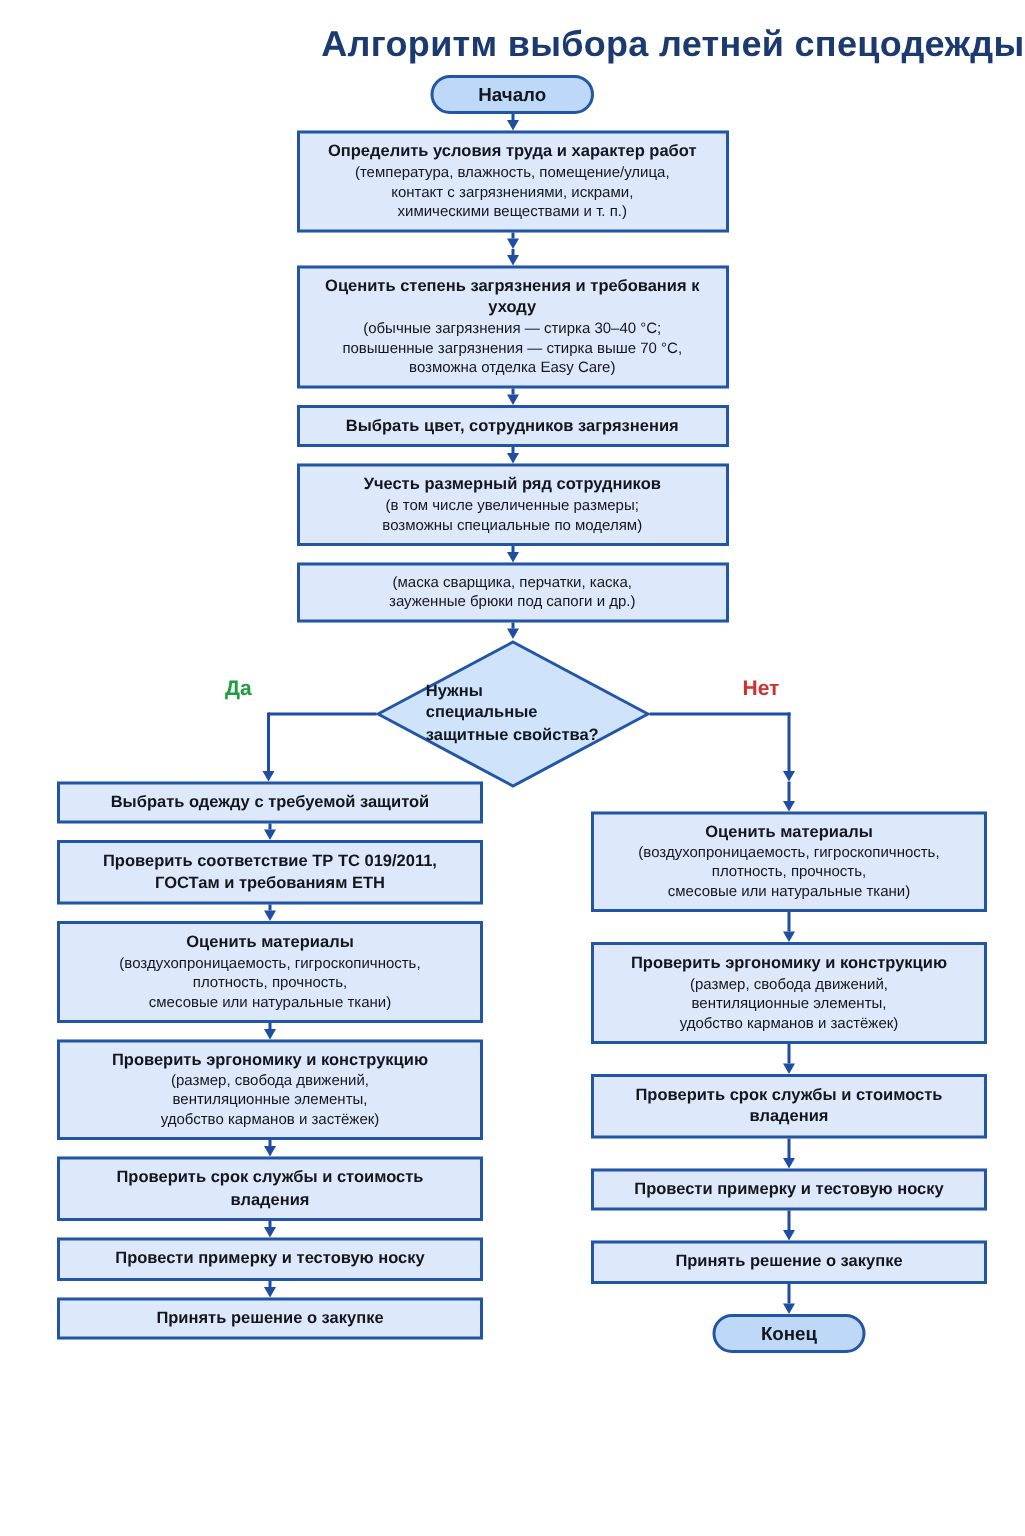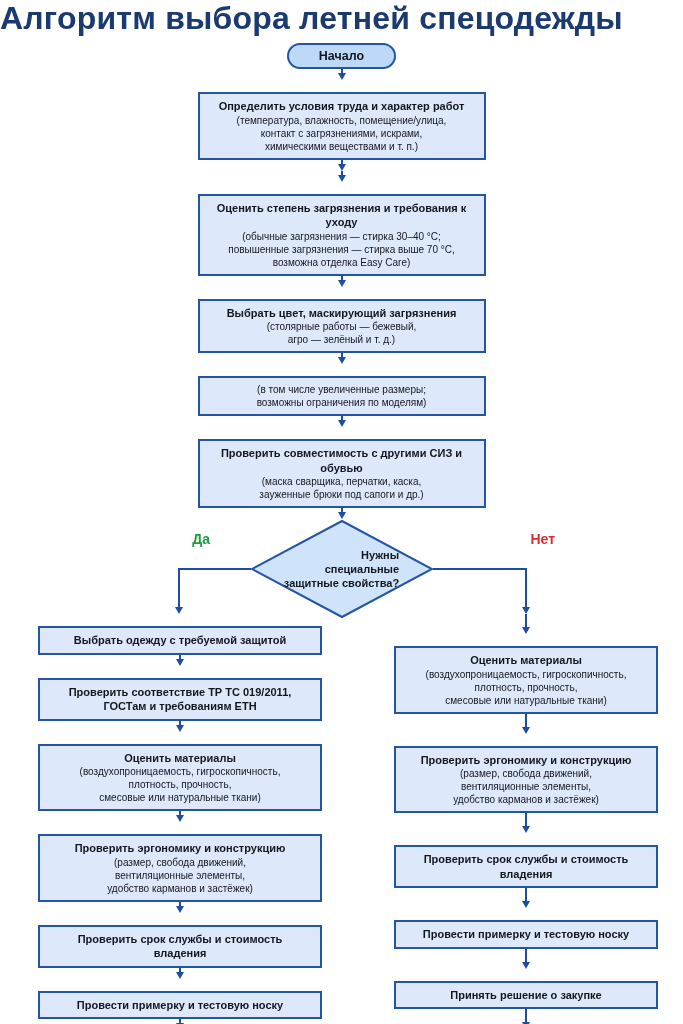--- a/index.html
+++ b/index.html
@@ -11,53 +11,53 @@
     --arrow:#1e4da3;
     --yes-green:#1e9c40;
     --no-red:#d32f2f;
     --text:#14161f;
   }
   *{box-sizing:border-box;margin:0;padding:0}
   html,body{width:683px;background:#ffffff;font-family:"Liberation Sans",sans-serif;color:var(--text)}
   body{height:1024px;overflow:hidden;position:relative}
 
   .page-title{
-    text-align:left;font-size:32px;font-weight:bold;color:var(--title-text);
-    padding:0 0 6px 0;letter-spacing:.2px;
+    text-align:right;font-size:24px;font-weight:bold;color:var(--title-text);
+    padding:16px 0 6px 0;letter-spacing:.2px;
   }
 
   .main-col{width:288px;margin:0 auto;display:flex;flex-direction:column;align-items:stretch}
 
   .pill{
     align-self:center;background:var(--terminal-fill);border:2px solid var(--box-border);
     border-radius:15px;padding:4px 30px;font-weight:bold;font-size:12.5px;color:var(--text);
     text-align:left;
   }
   .box{
     background:var(--box-fill);border:2px solid var(--box-border);
-    padding:5px 6px;text-align:center;margin-top:12px;
+    padding:5px 6px;text-align:center;
   }
   .t{font-weight:bold;font-size:11px;line-height:1.32;white-space:pre-line}
   .d{font-size:10px;line-height:1.3;white-space:pre-line}
 
   .arrow{display:flex;flex-direction:column;align-items:center;align-self:center}
   .arrow .ln{width:2px;flex:1;background:var(--arrow)}
   .arrow .hd{width:0;height:0;border-left:4px solid transparent;border-right:4px solid transparent;border-top:7px solid var(--arrow)}
   .a10{height:11px}
   .a20{height:20px}
 
   .lower{position:relative;height:566px}
 
   .diamond-wrap{position:absolute;left:50%;top:0;transform:translateX(-50%);width:184px;height:100px}
   .diamond-wrap .q{
     position:absolute;inset:0;display:flex;align-items:center;justify-content:center;
-    font-size:11px;font-weight:bold;line-height:1.3;text-align:right;white-space:pre-line;
-  }
-
-  .branch-label{position:absolute;top:12px;width:60px;text-align:right;font-size:14px;font-weight:bold}
+    font-size:11px;font-weight:bold;line-height:1.3;text-align:left;white-space:pre-line;
+  }
+
+  .branch-label{position:absolute;top:24px;width:60px;text-align:left;font-size:14px;font-weight:bold}
   .yes{left:150px;color:var(--yes-green)}
   .no{left:495px;color:var(--no-red)}
 
   .hline{position:absolute;top:49px;height:2px;background:var(--arrow)}
   .hline.left{left:179px;width:72px}
   .hline.right{left:433px;width:94px}
   .vline{position:absolute;top:49px;width:2px;height:40px;background:var(--arrow)}
   .vline.left{left:178px}
   .vline.right{left:525px}
   .vhead{position:absolute;top:88px;width:0;height:0;border-left:4px solid transparent;border-right:4px solid transparent;border-top:7px solid var(--arrow)}
@@ -102,40 +102,38 @@
       <div class="d">(обычные загрязнения — стирка 30–40 °C;
 повышенные загрязнения — стирка выше 70 °C,
 возможна отделка Easy Care)</div>
     </div>
     <div class="arrow a10">
         <span class="ln"></span>
         <span class="hd"></span>
       </div>
 
     <div class="box">
-      <div class="t">Выбрать цвет, маскирующий загрязнения</div>
-      <div class="d">(столярные работы — бежевый,
-агро — зелёный и т. д.)</div>
-    </div>
-    <div class="arrow a10">
-        <span class="ln"></span>
-        <span class="hd"></span>
-      </div>
-
-    <div class="box">
+      <div class="t">Выбрать цвет, сотрудников загрязнения</div>
+    </div>
+    <div class="arrow a10">
+        <span class="ln"></span>
+        <span class="hd"></span>
+      </div>
+
+    <div class="box">
+      <div class="t">Учесть размерный ряд сотрудников</div>
       <div class="d">(в том числе увеличенные размеры;
-возможны ограничения по моделям)</div>
-    </div>
-    <div class="arrow a10">
-        <span class="ln"></span>
-        <span class="hd"></span>
-      </div>
-
-    <div class="box">
-      <div class="t">Проверить совместимость с другими СИЗ и обувью</div>
+возможны специальные по моделям)</div>
+    </div>
+    <div class="arrow a10">
+        <span class="ln"></span>
+        <span class="hd"></span>
+      </div>
+
+    <div class="box">
       <div class="d">(маска сварщика, перчатки, каска,
 зауженные брюки под сапоги и др.)</div>
     </div>
     <div class="arrow a10">
         <span class="ln"></span>
         <span class="hd"></span>
       </div>
   </div>
 
   <div class="lower">

